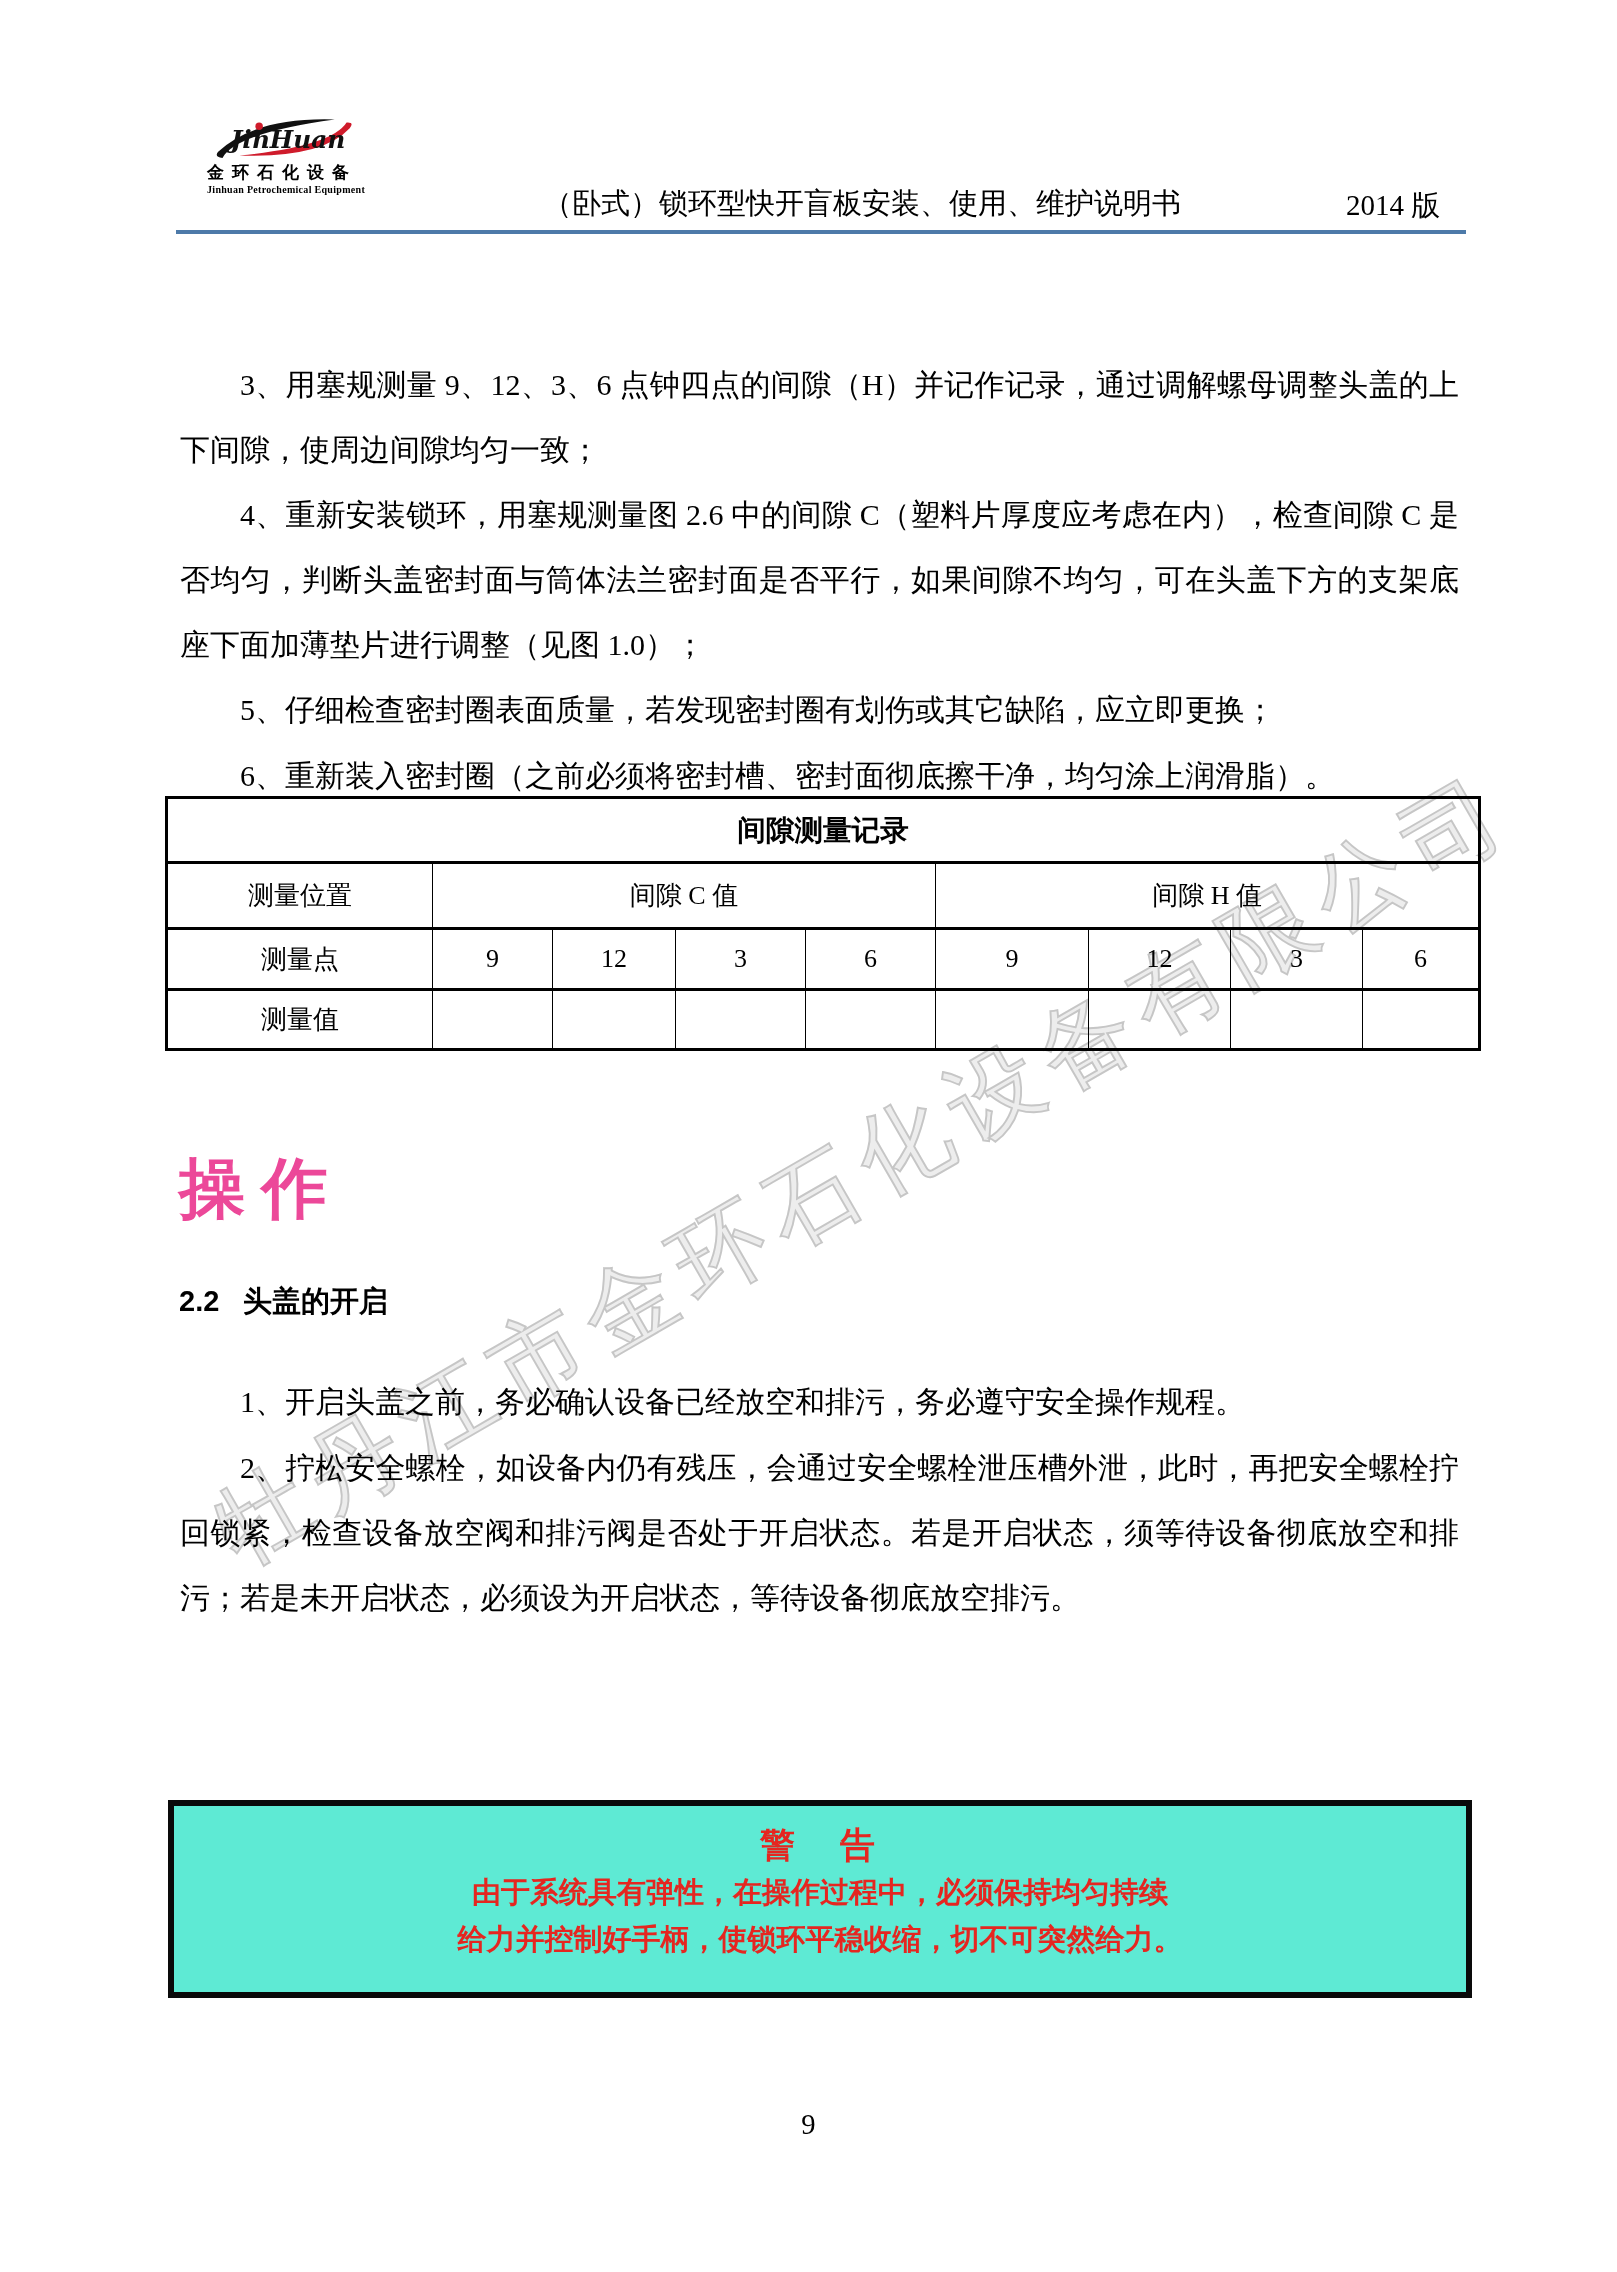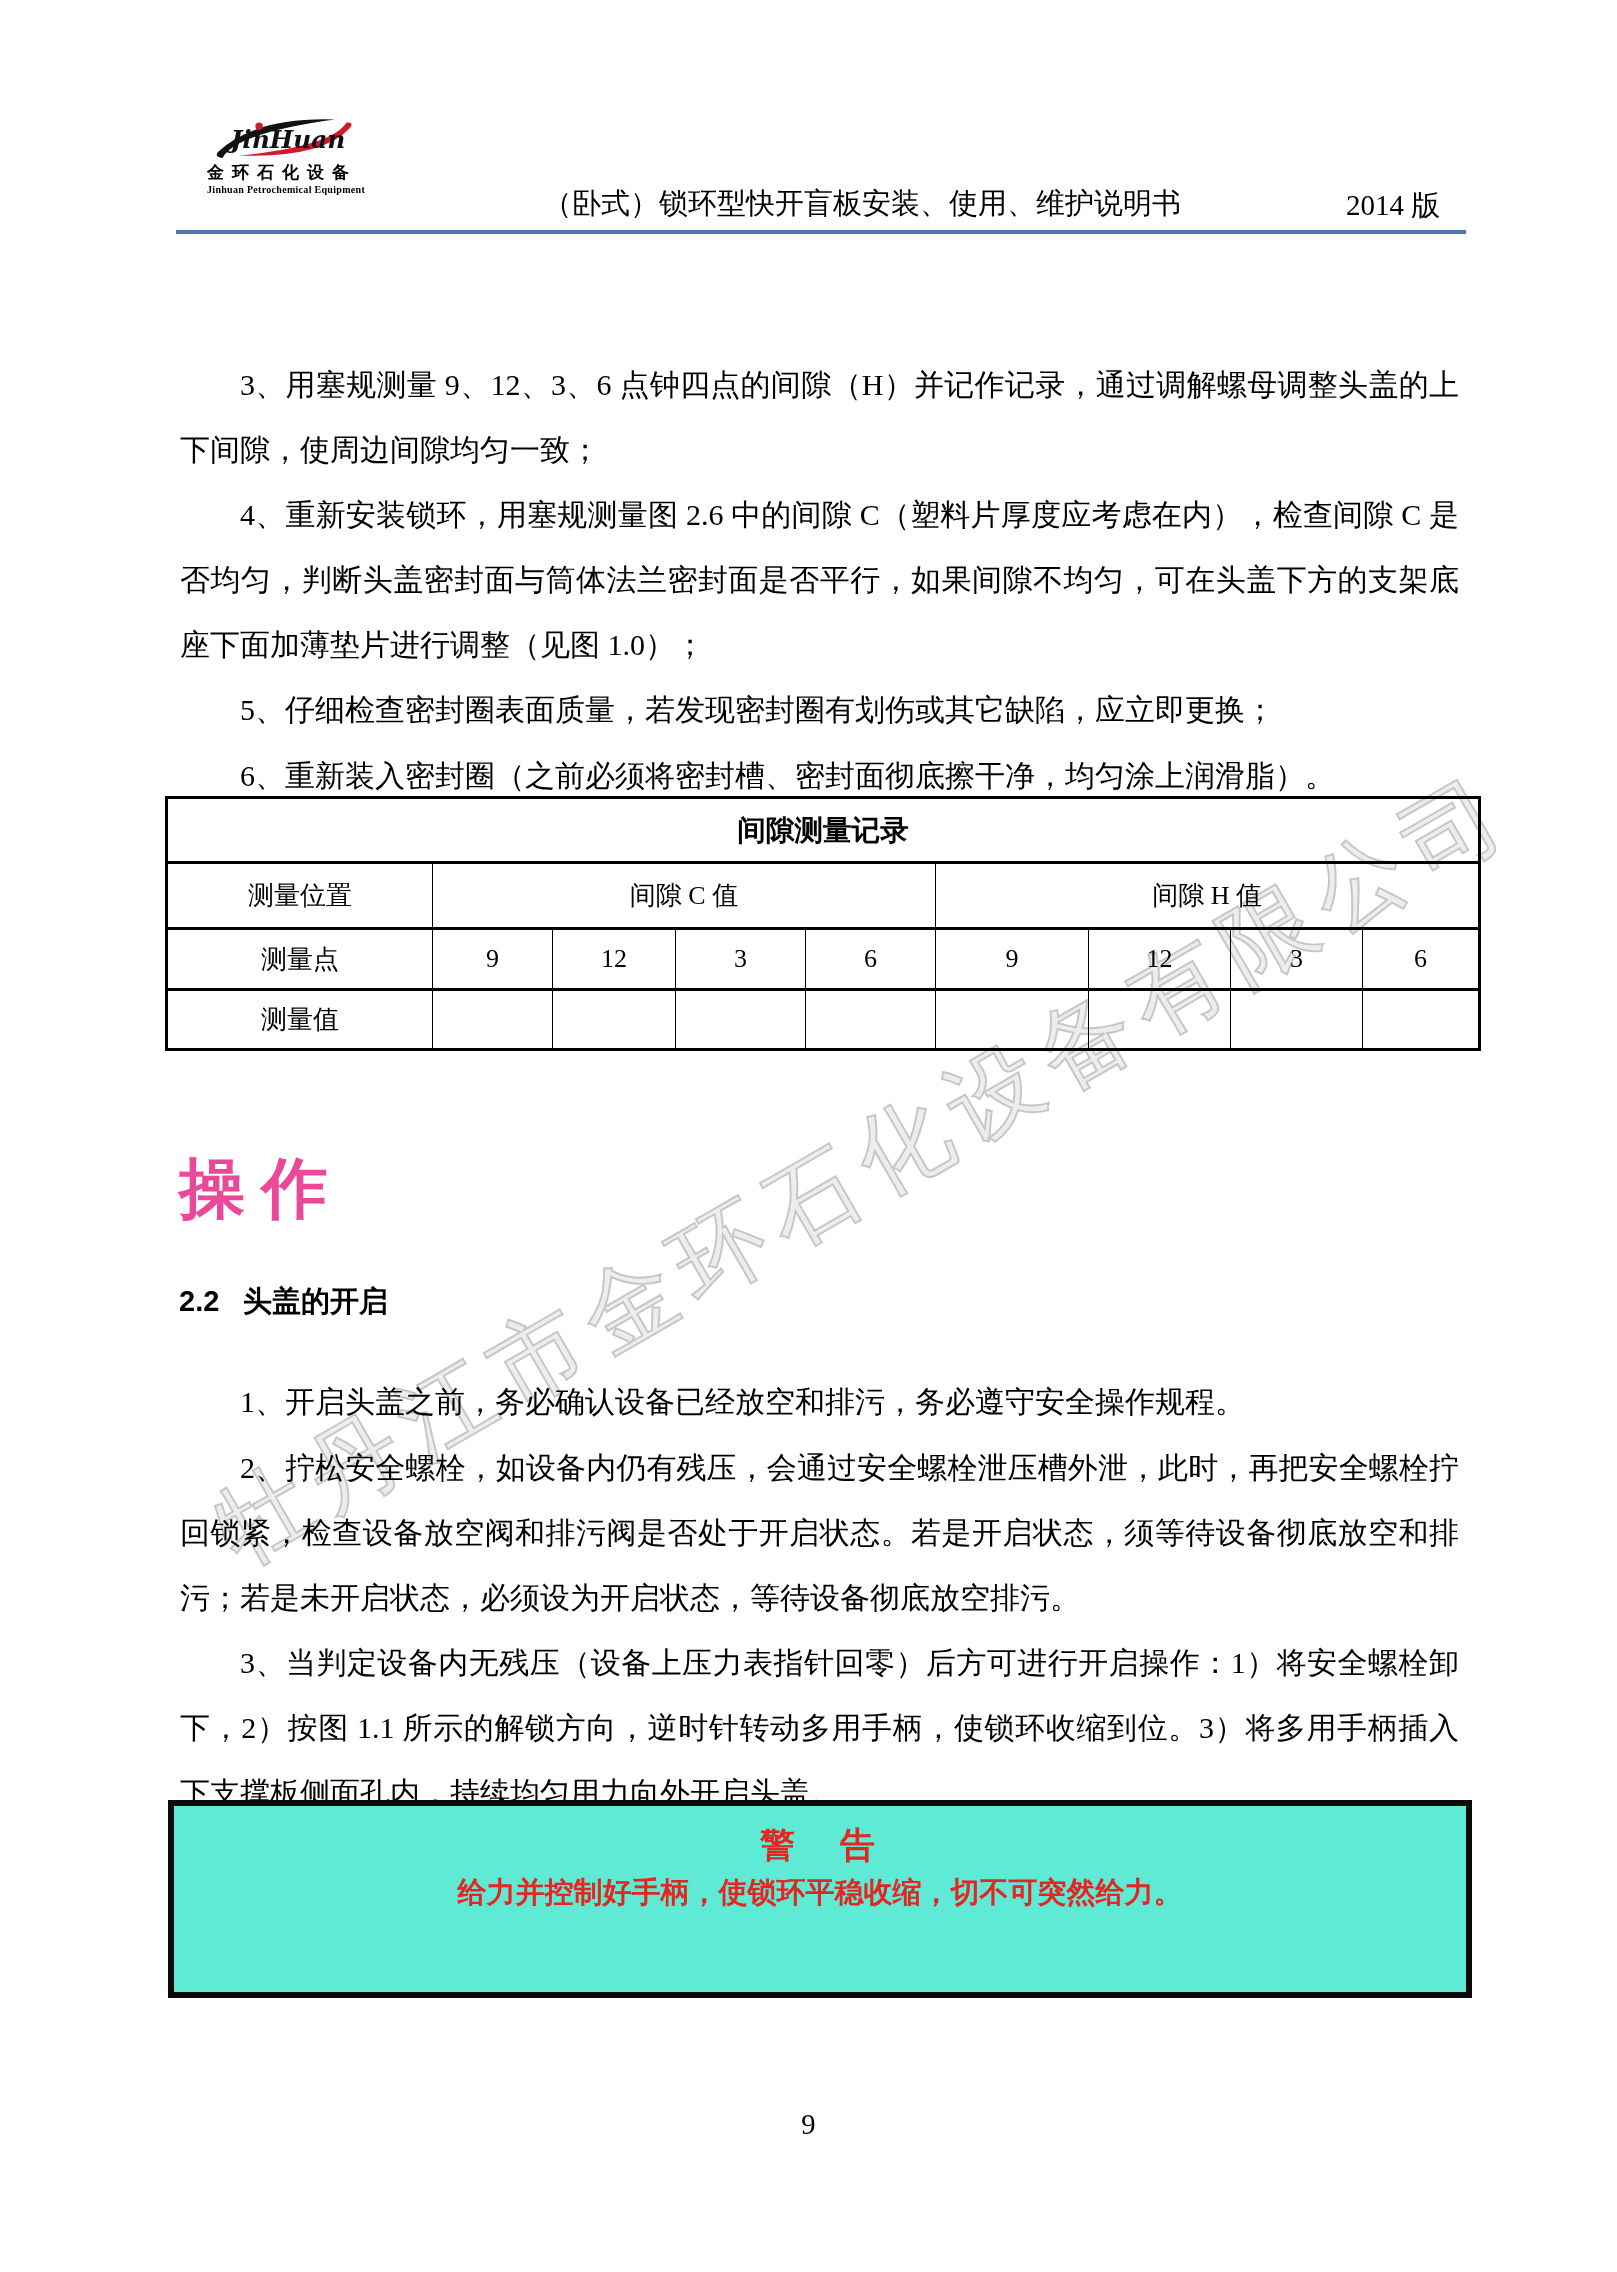--- a/index.html
+++ b/index.html
@@ -129,25 +129,25 @@
     </table>
 
     <div class="op-heading">操 作</div>
 
     <div class="op-sub">
       <span class="num">2.2</span><span>头盖的开启</span>
     </div>
 
     <p class="para p-o1">1、开启头盖之前，务必确认设备已经放空和排污，务必遵守安全操作规程。</p>
     <p class="para p-o2">2、拧松安全螺栓，如设备内仍有残压，会通过安全螺栓泄压槽外泄，此时，再把安全螺栓拧回锁紧，检查设备放空阀和排污阀是否处于开启状态。若是开启状态，须等待设备彻底放空和排污；若是未开启状态，必须设为开启状态，等待设备彻底放空排污。</p>
-    <p class="para p-o3">3、当判定设备内无残压（设备上压力表指针回零）后方可进行开启操作：1）将安全螺栓卸下，2）按图 1.1 所示的解锁方向，逆时针转动多用手柄，使锁环收缩到位。3）将多用手柄插入下支撑板侧面孔内，持续均匀用力向外开启头盖。</p>
 
     <div class="warning">
       <div class="warning-title">警　告</div>
       <div class="warning-body">
+        <div class="warning-line">由于系统具有弹性，在操作过程中，必须保持均匀持续</div>
         <div class="warning-line">给力并控制好手柄，使锁环平稳收缩，切不可突然给力。</div>
       </div>
     </div>
 
     <div class="page-num">9</div>
 
   </div>
 </div>
 
 

